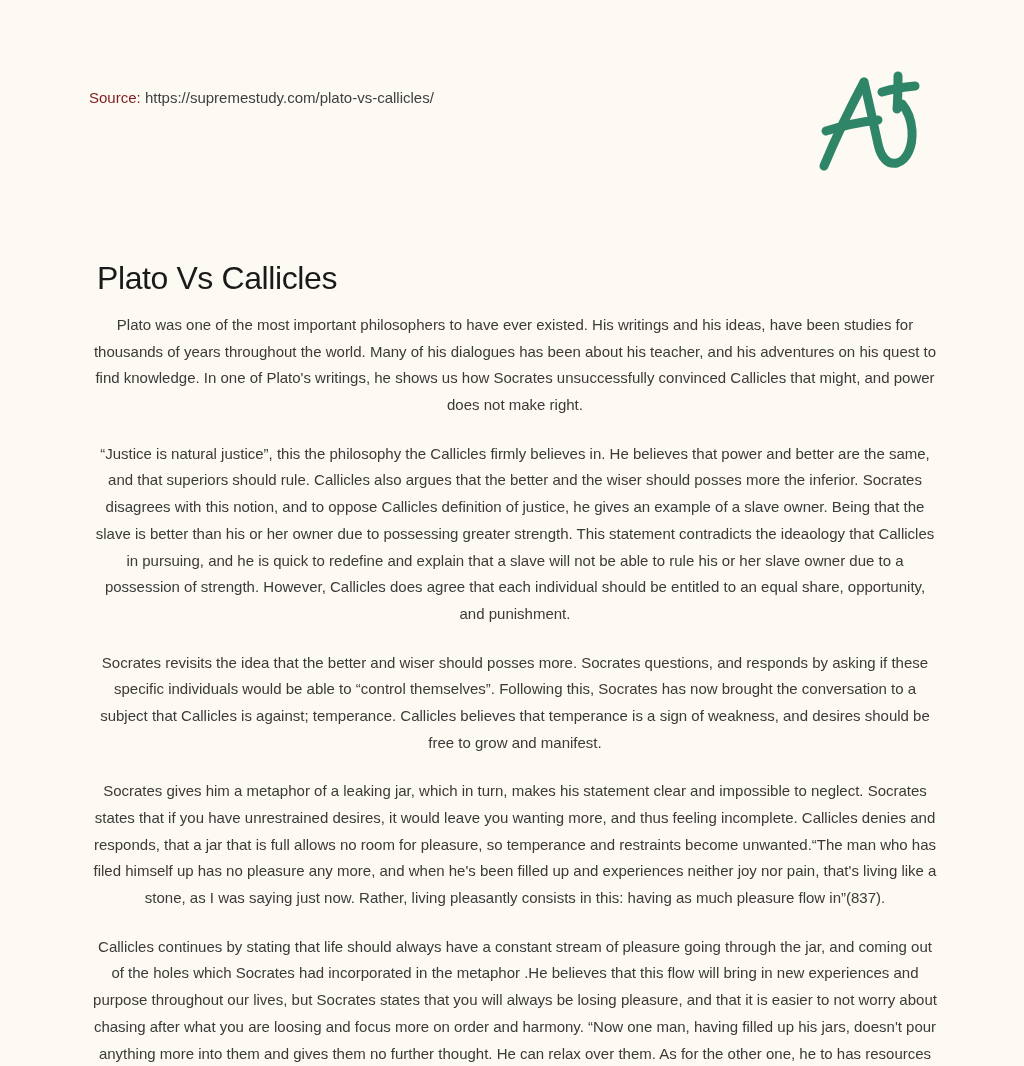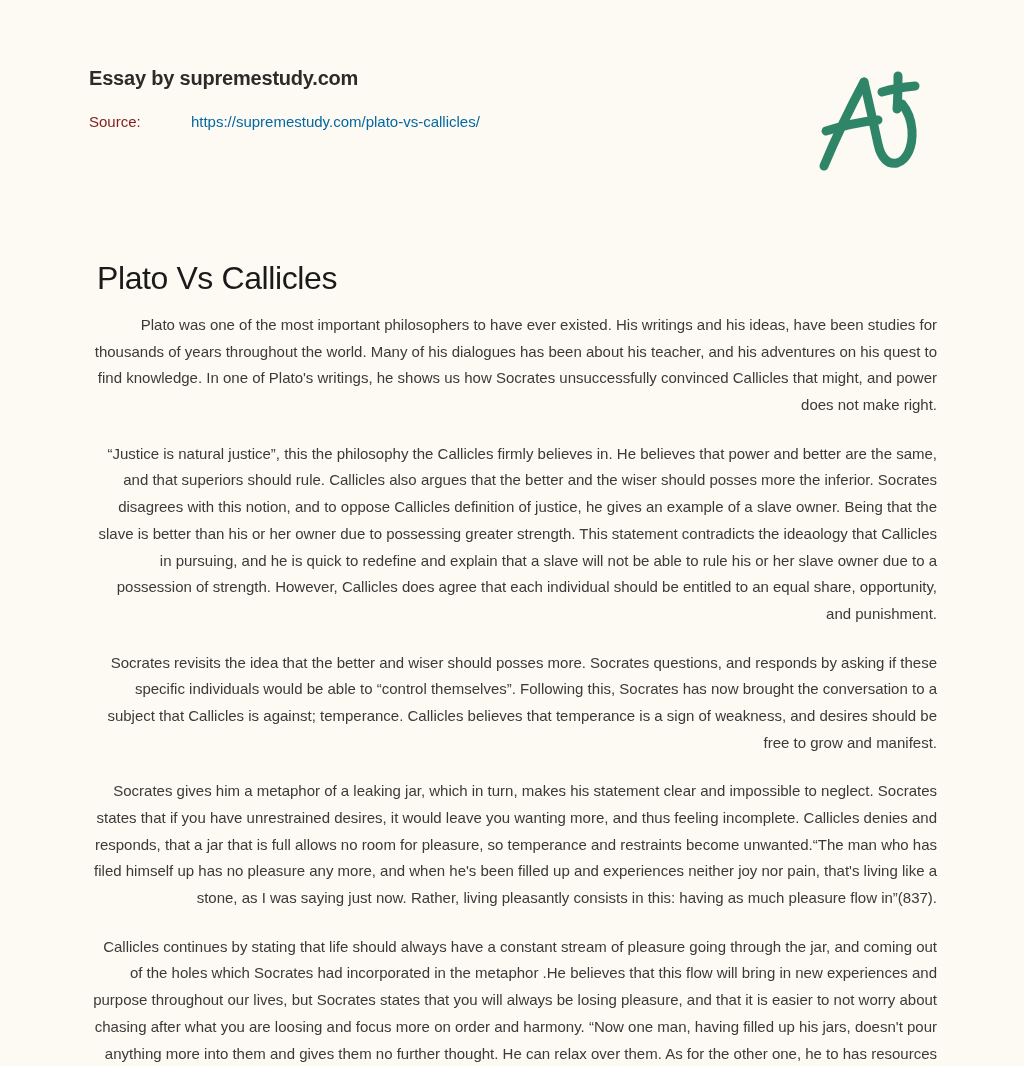--- a/index.html
+++ b/index.html
@@ -42,23 +42,22 @@
     padding-top: 23px;
     font-size: 15px;
     line-height: 1.25;
     color: #6B6B6B;
     white-space: nowrap;
   }
   .source-label {
     color: #7f1d1d;
   }
   .source-url {
-    color: #0369a1;
+    color: #404040;
     text-decoration: none;
-    margin-left: 46px;
   }
 
   
   .logo {
     position: absolute;
     left: 812px;
     top: 68px;
     width: 110px;
     height: 104px;
   }
@@ -86,34 +85,33 @@
     position: absolute;
     left: 89px;
     top: 312px;
     width: 848px;
   }
   .body-copy p {
     margin: 0 0 22px 4px;
     font-size: 15px;
     line-height: 1.78;
     color: #3C3A38;
-    text-align: right;
+    text-align: center;
     word-wrap: break-word;
   }
   .body-copy p:last-child {
     margin-bottom: 0;
   }
 </style>
 </head>
 <body>
 
 <div class="page">
 
   <div class="header">
-    <div class="byline">Essay by supremestudy.com</div>
     <div class="source-line">
       <span class="source-label">Source:</span>
       <a class="source-url" href="#">https://supremestudy.com/plato-vs-callicles/</a>
     </div>
   </div>
 
   <div class="logo">
     <svg viewBox="0 0 110 104" xmlns="http://www.w3.org/2000/svg">
       <g fill="none" stroke="#2F8568" stroke-linecap="round" stroke-linejoin="round">
 

